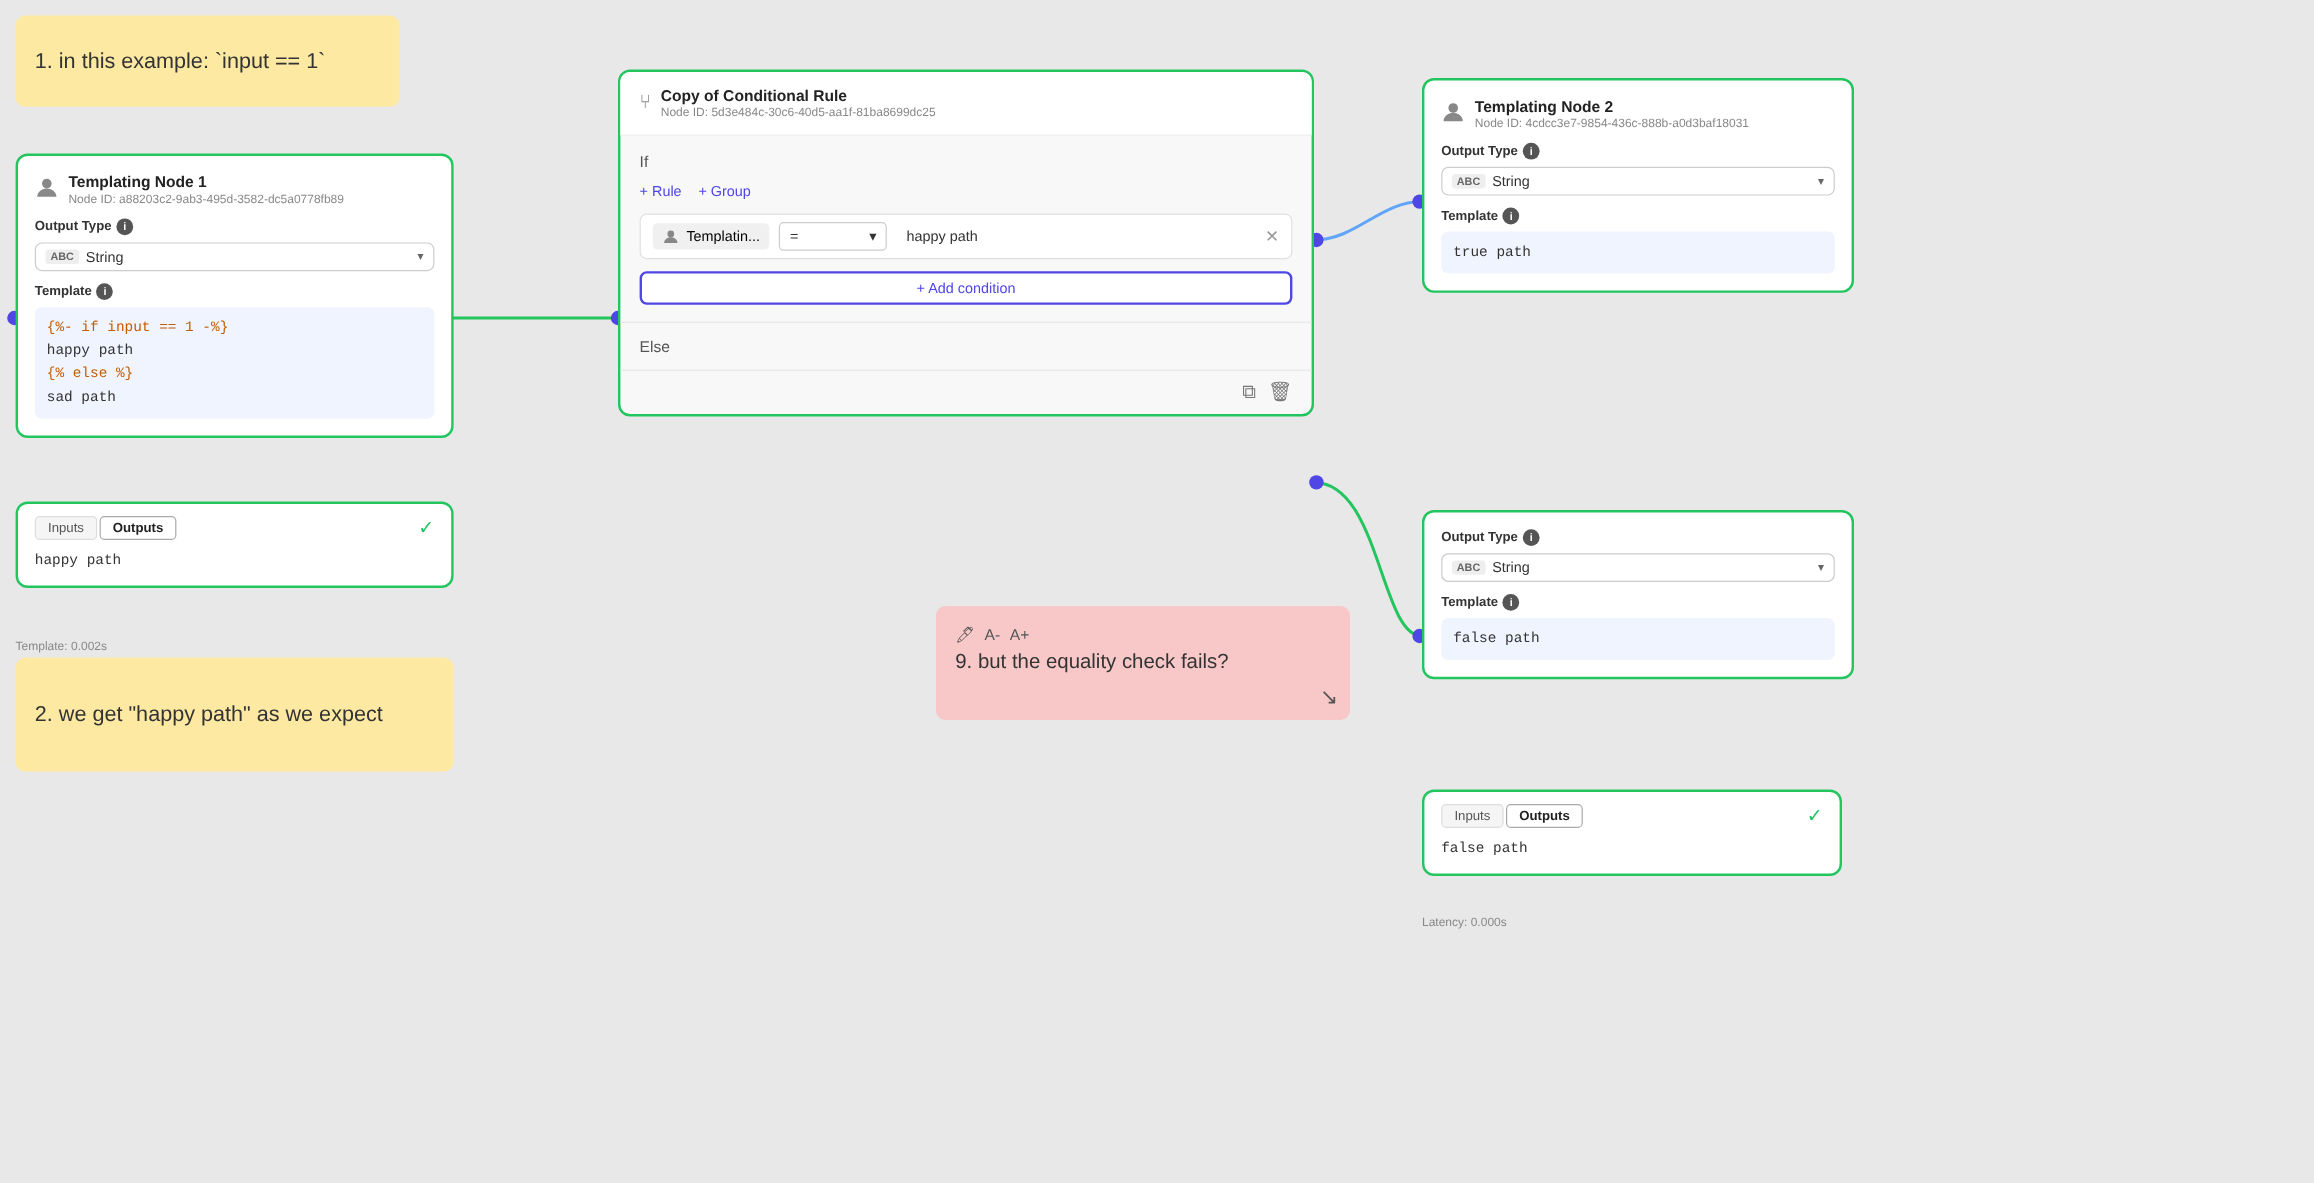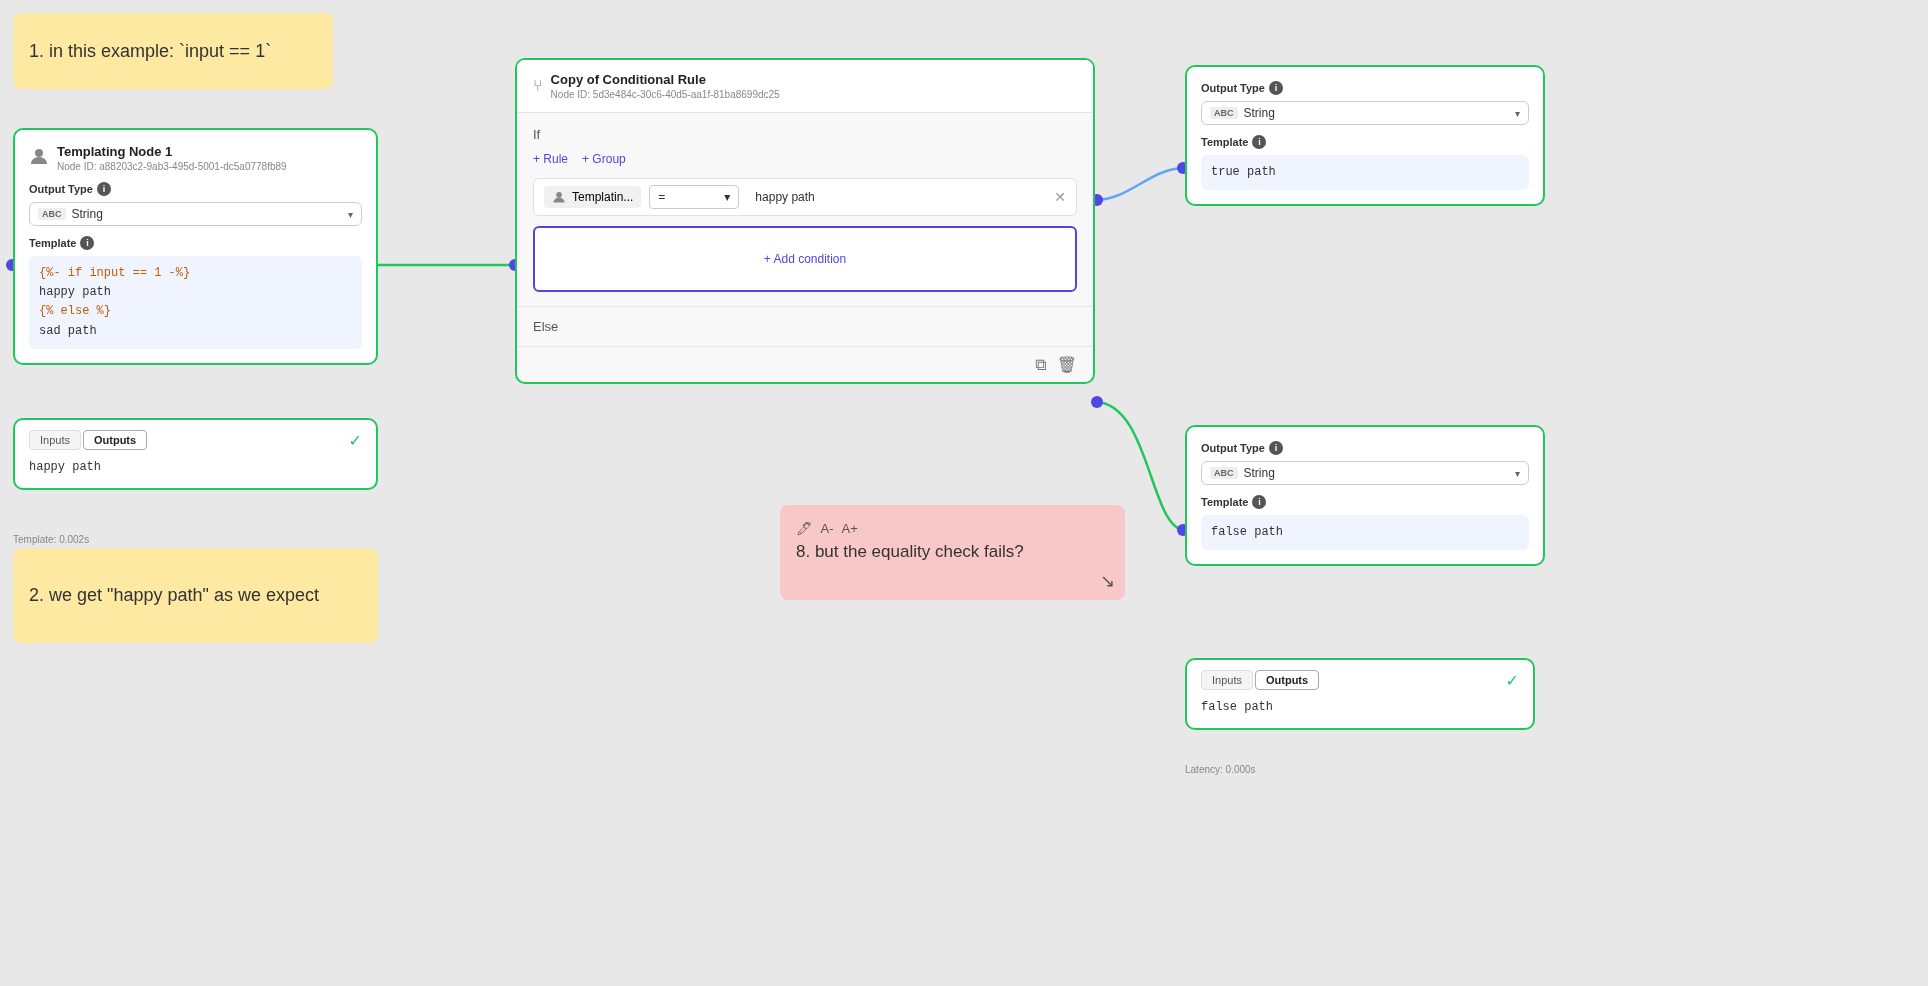--- a/index.html
+++ b/index.html
@@ -290,21 +290,21 @@
     }
 
     .rule-delete {
       color: #999;
       cursor: pointer;
       font-size: 14px;
     }
 
     .add-condition-btn {
       width: 100%;
-      padding: 24px;
+      padding: 5px;
       border: 2px solid #4f46e5;
       border-radius: 6px;
       background: #fff;
       color: #4f46e5;
       font-size: 12px;
       cursor: pointer;
       display: flex;
       align-items: center;
       justify-content: center;
       gap: 6px;
@@ -380,21 +380,21 @@
   </div>
 
   <div class="node-card" style="left:13px; top:128px; width:365px;">
     <div class="node-header">
       <svg class="node-icon" viewBox="0 0 20 20" fill="#888">
         <circle cx="10" cy="7" r="4"></circle>
         <path d="M2 18c0-4 3.6-7 8-7s8 3 8 7"></path>
       </svg>
       <div>
         <div class="node-title">Templating Node 1</div>
-        <div class="node-id">Node ID: a88203c2-9ab3-495d-5001-dc5a0778fb89</div>
+        <div class="node-id">Node ID: a88203c2-9ab3-495d-3582-dc5a0778fb89</div>
       </div>
     </div>
 
     <div class="node-label">
       <span>Output Type</span>
       <span class="info-icon">i</span>
     </div>
     <div class="output-type-row">
       <span class="type-badge">ABC</span>
       <span class="type-label">String</span>
@@ -463,20 +463,30 @@
     <div class="else-section">
       <span>Else</span>
     </div>
     <div class="cond-footer">
       <button class="footer-icon-btn">⧉</button>
       <button class="footer-icon-btn">🗑</button>
     </div>
   </div>
 
   <div class="node-card" style="left:1185px; top:65px; width:350px;">
+    <div class="node-header">
+      <svg class="node-icon" viewBox="0 0 20 20" fill="#888">
+        <circle cx="10" cy="7" r="4"></circle>
+        <path d="M2 18c0-4 3.6-7 8-7s8 3 8 7"></path>
+      </svg>
+      <div>
+        <div class="node-title">Templating Node 2</div>
+        <div class="node-id">Node ID: 4cdcc3e7-9854-436c-888b-a0d3baf18031</div>
+      </div>
+    </div>
 
     <div class="node-label">
       <span>Output Type</span>
       <span class="info-icon">i</span>
     </div>
     <div class="output-type-row">
       <span class="type-badge">ABC</span>
       <span class="type-label">String</span>
       <span class="dropdown-arrow">▾</span>
     </div>
@@ -522,17 +532,17 @@
     <div class="io-value">false path</div>
   </div>
   <div class="latency" style="left:1185px; top:764px; font-size:10px; color:#888;">Latency:  0.000s</div>
 
   <div class="sticky-pink" style="left:780px; top:505px; width:345px; height:95px;">
     <div style="display:flex; align-items:center; gap:8px; margin-bottom:6px;">
       <span style="font-size:13px; color:#555;">🖊</span>
       <span style="font-size:13px; color:#555;">A-</span>
       <span style="font-size:13px; color:#555;">A+</span>
     </div>
-    <span style="font-size:17px; font-weight:500; color:#333;">8. but the equality check fails?</span>
+    <span style="font-size:17px; font-weight:500; color:#333;">9. but the equality check fails?</span>
     <div style="position:absolute; bottom:8px; right:10px; font-size:18px; color:#555;">↘</div>
   </div>
 
 </div>
 
 </body></html>

